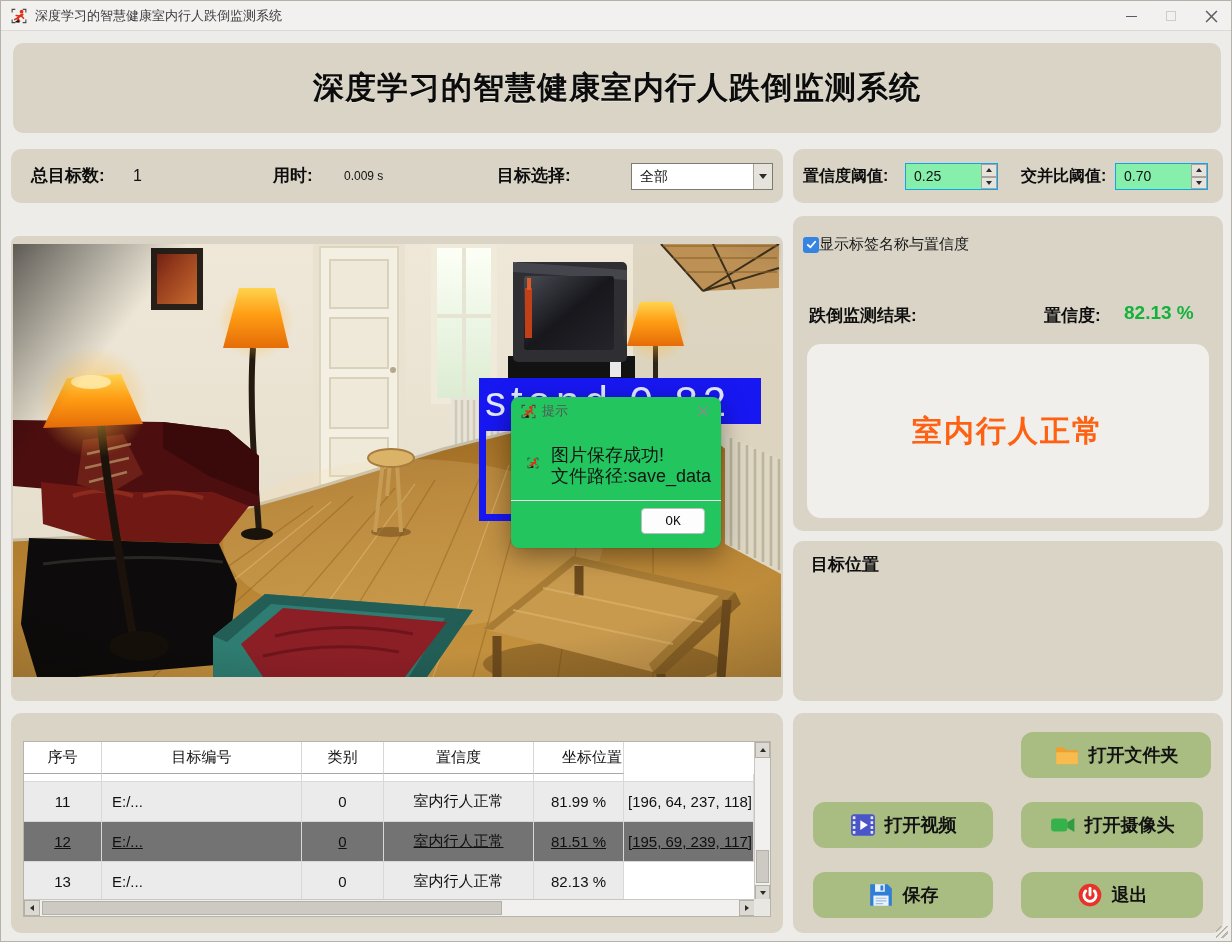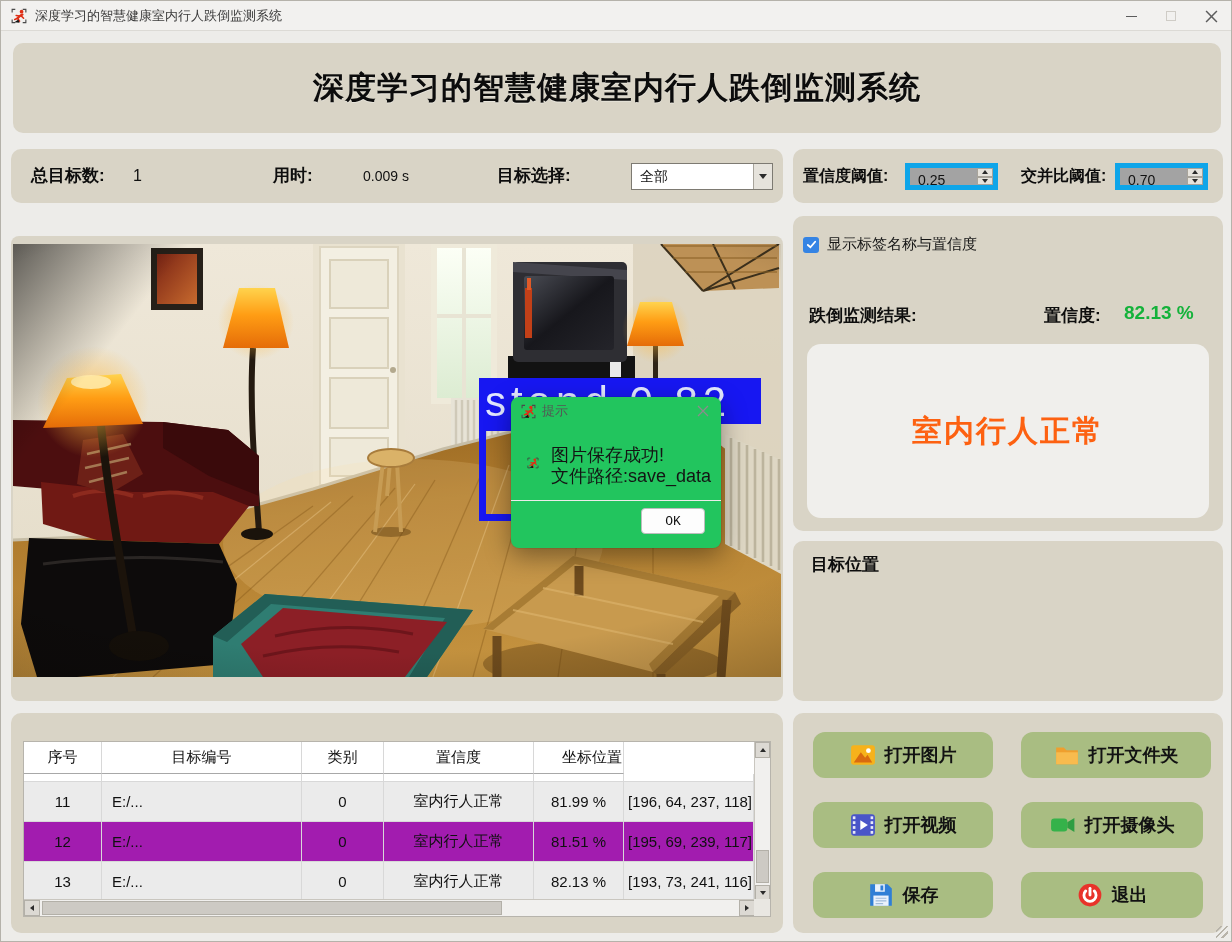--- a/index.html
+++ b/index.html
@@ -27,56 +27,56 @@
   #stats{left:10px;top:148px;width:772px;height:54px;}
   #stats .item{position:absolute;top:0;height:54px;line-height:54px;font-size:17px;}
   #thresholds{left:792px;top:148px;width:430px;height:54px;}
   #thresholds .item{position:absolute;top:0;height:54px;line-height:54px;font-size:16px;}
   .combo{position:absolute;top:14px;height:27px;background:#fff;border:1px solid #7d7a72;display:flex;}
   .combo .cval{flex:1;font-size:14px;line-height:25px;padding-left:8px;color:#111;}
   .combo .cbtn{width:19px;background:#e6e3dc;border-left:1px solid #a8a49b;display:flex;align-items:center;justify-content:center;}
   .tri-down{width:0;height:0;border-left:4px solid transparent;border-right:4px solid transparent;border-top:5px solid #2b2b2b;}
   .tri-up-s{width:0;height:0;border-left:3px solid transparent;border-right:3px solid transparent;border-bottom:4px solid #2b2b2b;}
   .tri-down-s{width:0;height:0;border-left:3px solid transparent;border-right:3px solid transparent;border-top:4px solid #2b2b2b;}
-  .spin{position:absolute;top:14px;width:93px;height:27px;background:#a3a3a3;border:5px solid #0ea5e9;display:flex;}
+  .spin{position:absolute;top:14px;width:93px;height:27px;background:#86efac;border:1px solid #0ea5e9;display:flex;}
   .spin .sval{flex:1;font-size:14px;line-height:25px;padding-left:8px;}
   .spin .sbtns{width:16px;display:flex;flex-direction:column;}
   .spin .sbtn{flex:1;background:#e6e3dc;border:1px solid #a8a49b;display:flex;align-items:center;justify-content:center;}
   
   #imgpanel{left:10px;top:235px;width:772px;height:465px;border-radius:8px;}
   #photo{position:absolute;left:2px;top:8px;width:768px;height:433px;overflow:hidden;background:#6b5636;}
   #photo svg.scene{position:absolute;left:0;top:0;}
   .vignette{position:absolute;left:0;top:0;width:768px;height:433px;pointer-events:none;
      background:radial-gradient(135% 105% at 48% 42%, rgba(0,0,0,0) 50%, rgba(8,4,0,.45) 85%, rgba(4,2,0,.78) 100%),
                 linear-gradient(128deg, rgba(0,0,0,.6) 0%, rgba(0,0,0,0) 16%);}
   #bboxsvg{position:absolute;left:0;top:0;}
   
   #detect{left:792px;top:215px;width:430px;height:315px;}
-  .checkrow{position:absolute;left:10px;top:19px;display:flex;align-items:center;gap:8px;}
+  .checkrow{position:absolute;left:10px;top:19px;display:flex;align-items:center;}
   .checkbox{width:16px;height:16px;border-radius:3px;background:#3584e4;display:flex;align-items:center;justify-content:center;}
   .checklabel{font-size:15px;color:#161616;}
   #detect .resrow{position:absolute;left:16px;top:88px;width:400px;font-size:17px;}
   .conf-green{color:#14b23a;font-weight:700;font-size:19px;}
   #resultbox{left:806px;top:343px;width:402px;height:174px;display:flex;align-items:center;justify-content:center;}
   #resultbox .restext{font-size:30px;font-weight:700;color:#fd6111;letter-spacing:2px;}
   
   #pospanel{left:792px;top:540px;width:430px;height:160px;}
   #pospanel .ptitle{position:absolute;left:18px;top:12px;font-size:17px;}
   
   #tablepanel{left:10px;top:712px;width:772px;height:220px;}
   #tablewrap{position:absolute;left:12px;top:28px;width:748px;height:176px;background:#fff;border:1px solid #b7b4ac;}
   .trow{display:grid;grid-template-columns:78px 200px 82px 150px 90px 130px;width:730px;}
   .tcell{border-right:1px solid #d8d8d8;border-bottom:1px solid #d8d8d8;display:flex;align-items:center;justify-content:center;
          font-size:15px;color:#101010;overflow:hidden;white-space:nowrap;}
   .tcell.left{justify-content:flex-start;padding-left:10px;}
   .tcell.right{justify-content:flex-end;padding-right:1px;}
   .thead .tcell{height:32px;border-bottom:1px solid #a8a8a8;background:#fff;}
   .sliver .tcell{height:8px;background:#fff;}
   .r1 .tcell{height:40px;background:#ebebeb;}
-  .r2 .tcell{height:40px;background:#a21caf;}
+  .r2 .tcell{height:40px;background:#737373;text-decoration:underline;}
   .r3 .tcell{height:39px;background:#ebebeb;}
   .vscroll{position:absolute;right:0;top:0;width:16px;height:159px;background:#f1f0ee;border-left:1px solid #c9c6bf;}
   .vscroll .arr{position:absolute;left:0;width:15px;height:16px;background:#dcd9d3;border:1px solid #b3b0a8;display:flex;align-items:center;justify-content:center;}
   .vscroll .thumb{position:absolute;left:1px;top:108px;width:13px;height:33px;background:#cdcac4;border:1px solid #b3b0a8;}
   .hscroll{position:absolute;left:0;bottom:0;width:731px;height:17px;background:#f1f0ee;border-top:1px solid #c9c6bf;}
   .hscroll .arr{position:absolute;top:0;width:16px;height:16px;background:#dcd9d3;border:1px solid #b3b0a8;display:flex;align-items:center;justify-content:center;}
   .tri-left{width:0;height:0;border-top:3px solid transparent;border-bottom:3px solid transparent;border-right:4px solid #2b2b2b;}
   .tri-right{width:0;height:0;border-top:3px solid transparent;border-bottom:3px solid transparent;border-left:4px solid #2b2b2b;}
   .hscroll .thumb{position:absolute;left:18px;top:1px;width:460px;height:14px;background:#cdcac4;border:1px solid #b3b0a8;}
   .corner{position:absolute;right:0;bottom:0;width:16px;height:17px;background:#e9e7e2;}
@@ -129,21 +129,21 @@
   </div>
 
   <div class="panel" id="header">
     <div class="htitle">深度学习的智慧健康室内行人跌倒监测系统</div>
   </div>
 
   <div class="panel" id="stats">
     <span class="item blabel" style="left:20px">总目标数:</span>
     <span class="item" style="left:122px;font-size:16px">1</span>
     <span class="item blabel" style="left:262px">用时:</span>
-    <span class="item" style="left:352px;font-size:14px">0.009 s</span>
+    <span class="item" style="left:333px;font-size:12px">0.009 s</span>
     <span class="item blabel" style="left:486px">目标选择:</span>
     <div class="combo" style="left:620px;width:142px">
       <span class="cval">全部</span>
       <span class="cbtn">
           <span class="tri-down"></span>
         </span>
     </div>
   </div>
 
   <div class="panel" id="thresholds">
@@ -403,21 +403,20 @@
         <div class="tcell">室内行人正常</div>
         <div class="tcell">81.51 %</div>
         <div class="tcell right">[195, 69, 239, 117]</div>
       </div>
       <div class="trow r3">
         <div class="tcell">13</div>
         <div class="tcell left">E:/...</div>
         <div class="tcell">0</div>
         <div class="tcell">室内行人正常</div>
         <div class="tcell">82.13 %</div>
-        <div class="tcell right">[193, 73, 241, 116]</div>
       </div>
       <div class="vscroll">
         <div class="arr" style="top:0">
             <span class="tri-up-s"></span>
           </div>
         <div class="thumb"></div>
         <div class="arr" style="bottom:0">
             <span class="tri-down-s"></span>
           </div>
       </div>
@@ -428,28 +427,20 @@
         <div class="thumb"></div>
         <div class="arr" style="right:0">
             <span class="tri-right"></span>
           </div>
       </div>
       <div class="corner"></div>
     </div>
   </div>
 
   <div class="panel" id="btnpanel">
-    <button class="gbtn" style="left:20px;top:19px">
-      <svg viewBox="0 0 24 24">
-        <rect x="1" y="3" width="22" height="18" rx="2.5" fill="#f6b21b"></rect>
-        <circle cx="17" cy="8" r="2.2" fill="#fff"></circle>
-        <polygon points="3.5,19 10,9.5 14,14.5 16.2,11.8 20.5,19" fill="#d86a10"></polygon>
-      </svg>
-      <span>打开图片</span>
-    </button>
     <button class="gbtn" style="left:228px;top:19px;width:190px">
       <svg viewBox="0 0 24 24">
         <path d="M2 5 h7 l2.5 2.5 H22 v13 H2 z" fill="#ef9f2e"></path>
         <path d="M2 9.5 H22 V20.5 H2 z" fill="#f8bb4e"></path>
       </svg>
       <span>打开文件夹</span>
     </button>
     <button class="gbtn" style="left:20px;top:89px">
       <svg viewBox="0 0 24 24">
         <rect x="1" y="2" width="22" height="20" rx="3" fill="#4a55c8"></rect>

